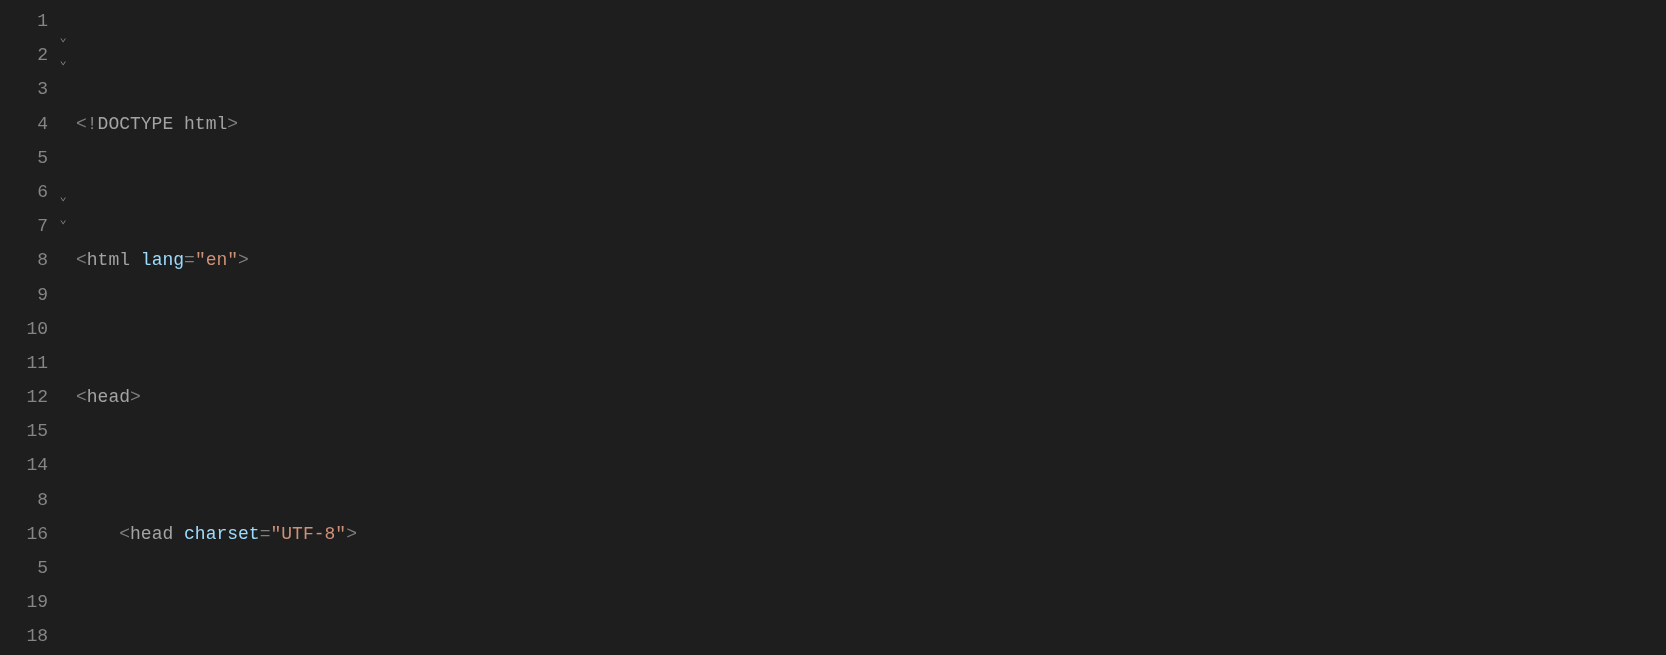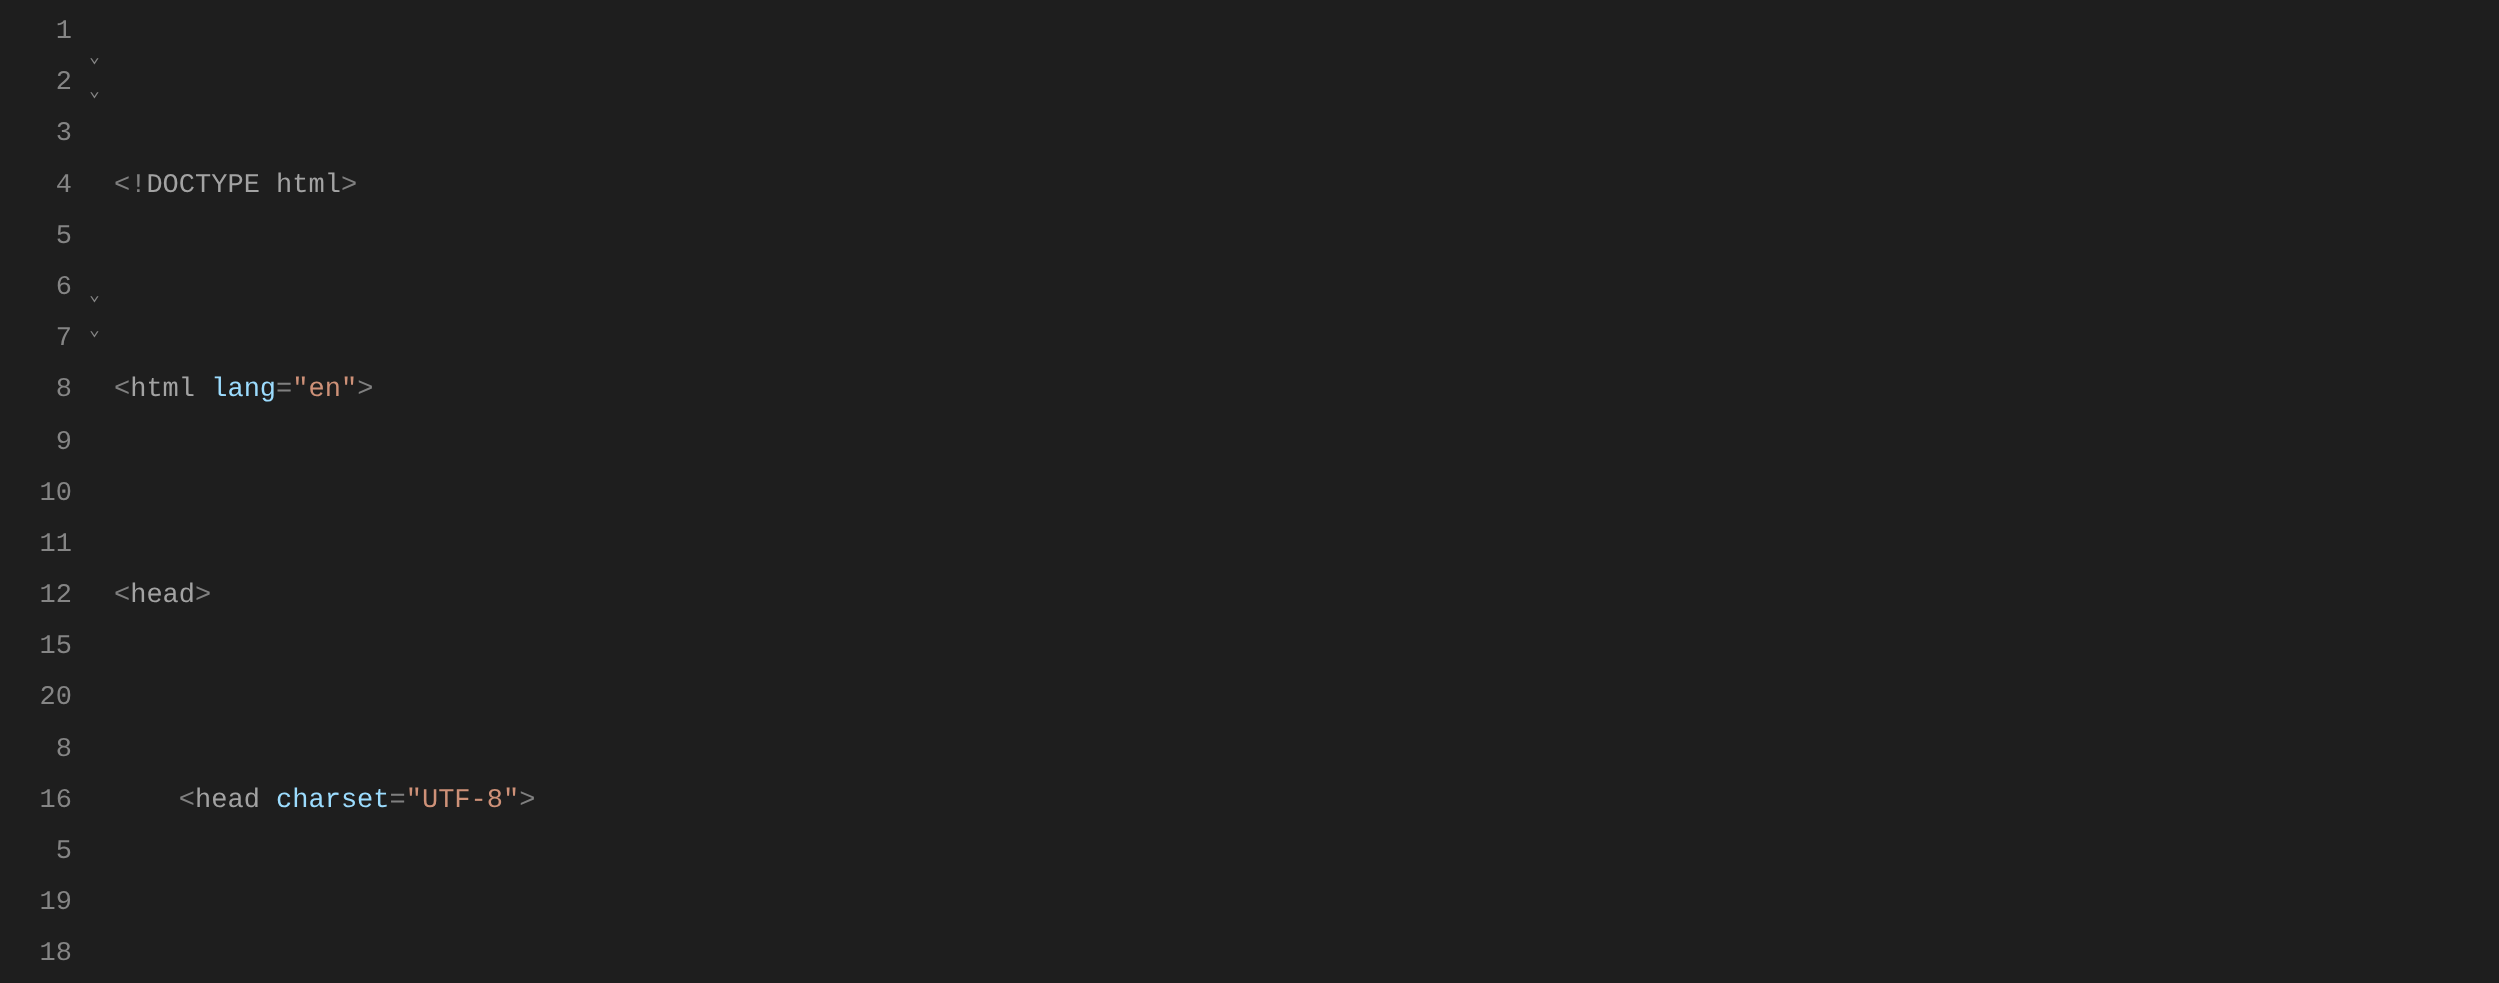--- a/index.html
+++ b/index.html
@@ -61,21 +61,21 @@
     <div>4</div>
     <div>5</div>
     <div>6</div>
     <div>7</div>
     <div>8</div>
     <div>9</div>
     <div>10</div>
     <div>11</div>
     <div>12</div>
     <div>15</div>
-    <div>20</div>
+    <div>14</div>
     <div>8</div>
     <div>16</div>
     <div>5</div>
     <div>19</div>
     <div>18</div>
   </div>
 
   <div class="fold">
     <div></div>
     <div>⌄</div>

